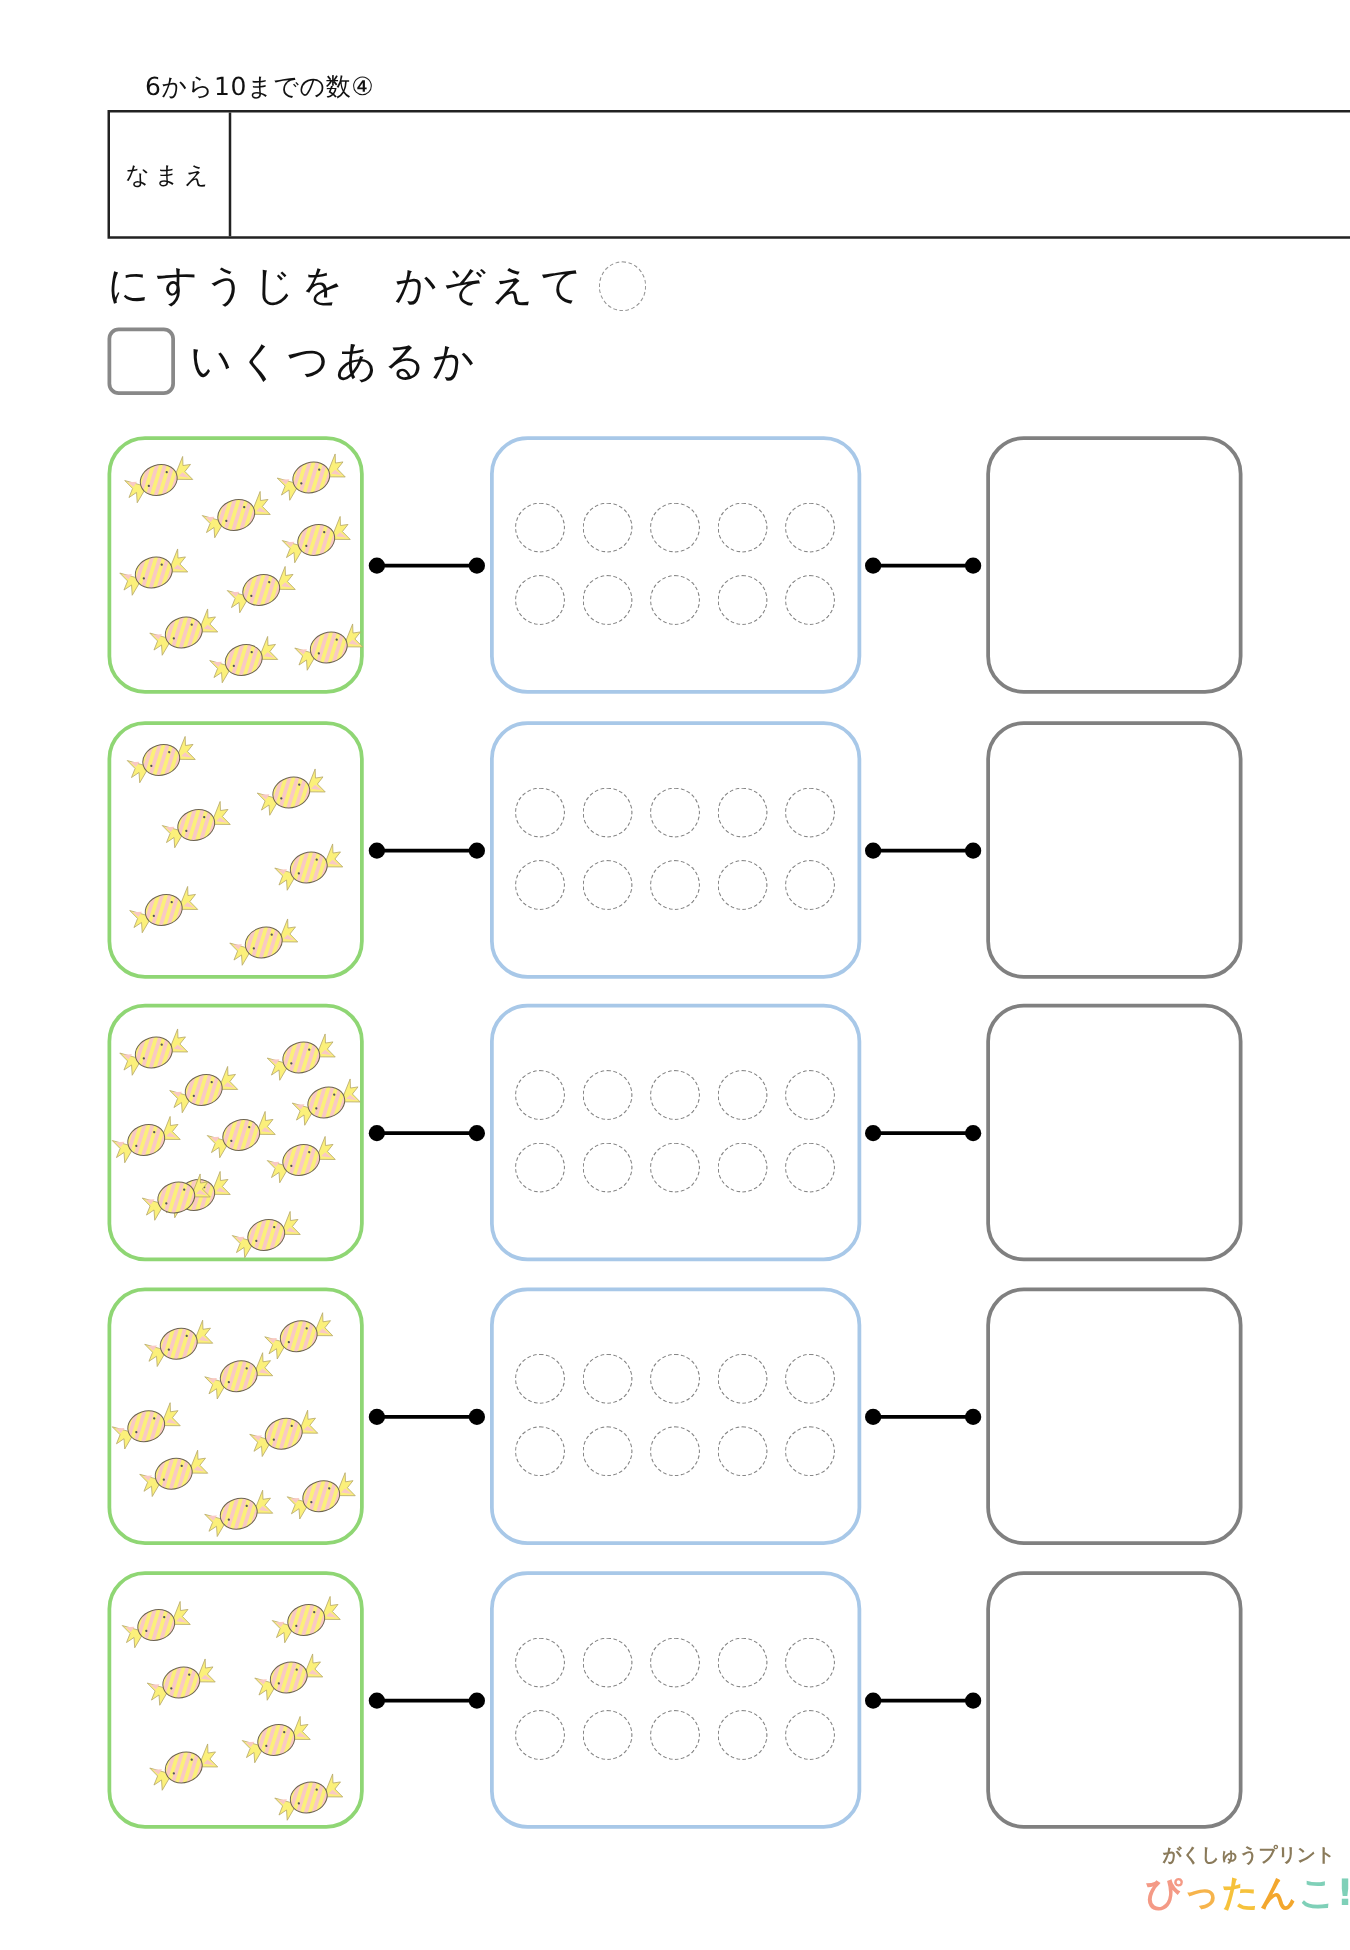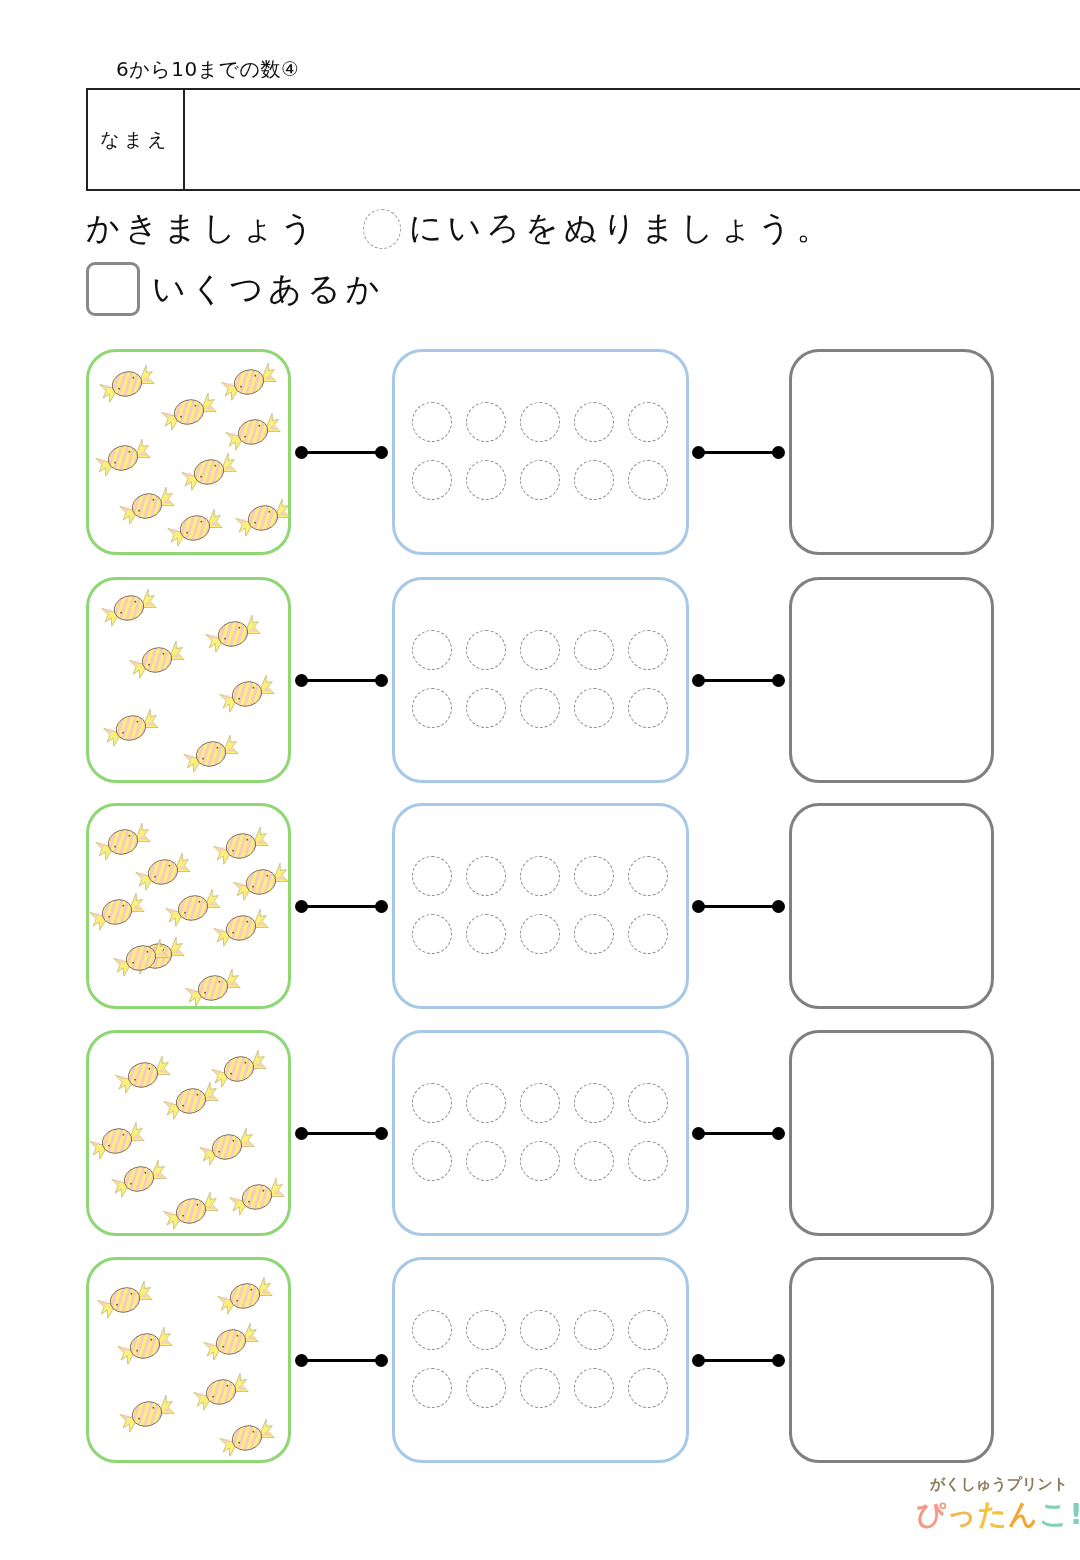--- a/index.html
+++ b/index.html
@@ -57,24 +57,24 @@
 <body>
 
 <div class="title">6から10までの数④</div>
 
 <div class="name-table">
   <div class="name-label">なまえ</div>
   <div class="name-field"></div>
 </div>
 
 <div class="instr instr1">
-  <span>かきましょう</span>
+  <span>にすうじを</span>
   <span class="gap"></span>
+  <span>かぞえて</span>
   <span class="inline-circle"></span>
-  <span>にいろをぬりましょう。</span>
 </div>
 
 <div class="instr instr2">
   <span class="inline-box"></span>
   <span>いくつあるか</span>
   <span class="gap"></span>
 </div>
 
 <div id="rows">
     <div class="row" style="top: 349px;">

